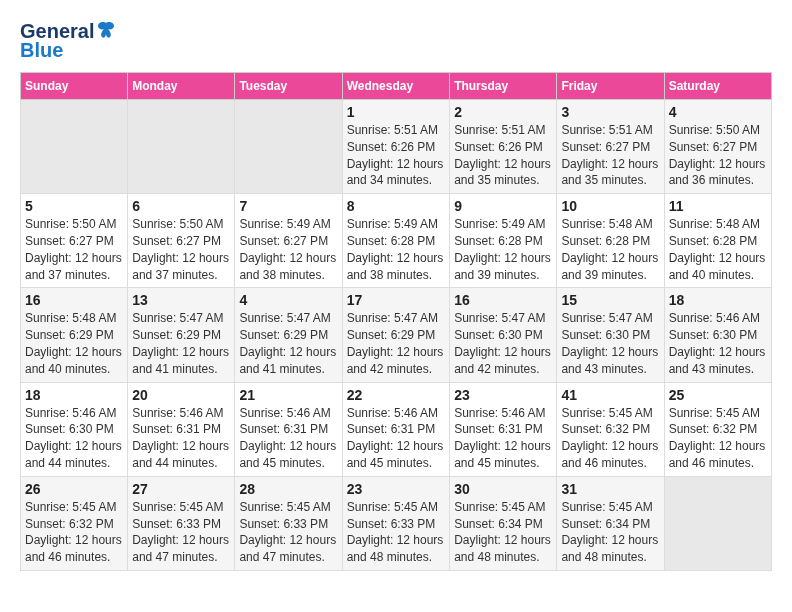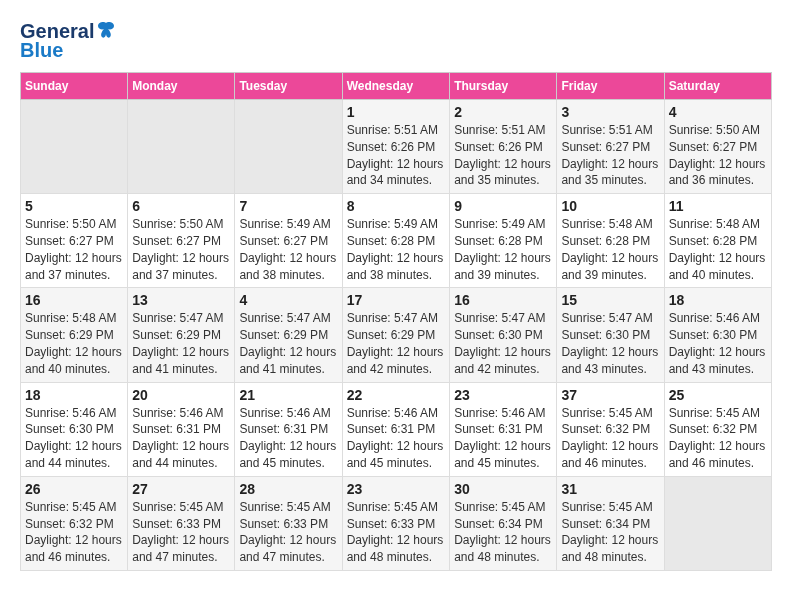--- a/index.html
+++ b/index.html
@@ -218,21 +218,21 @@
         </td>
         <td>
           <span class="day-number">22</span>
           <div class="day-info">Sunrise: 5:46 AM<br>Sunset: 6:31 PM<br>Daylight: 12 hours and 45 minutes.</div>
         </td>
         <td>
           <span class="day-number">23</span>
           <div class="day-info">Sunrise: 5:46 AM<br>Sunset: 6:31 PM<br>Daylight: 12 hours and 45 minutes.</div>
         </td>
         <td>
-          <span class="day-number">37</span>
+          <span class="day-number">41</span>
           <div class="day-info">Sunrise: 5:45 AM<br>Sunset: 6:32 PM<br>Daylight: 12 hours and 46 minutes.</div>
         </td>
         <td>
           <span class="day-number">25</span>
           <div class="day-info">Sunrise: 5:45 AM<br>Sunset: 6:32 PM<br>Daylight: 12 hours and 46 minutes.</div>
         </td>
       </tr>
       <tr>
         <td>
           <span class="day-number">26</span>

